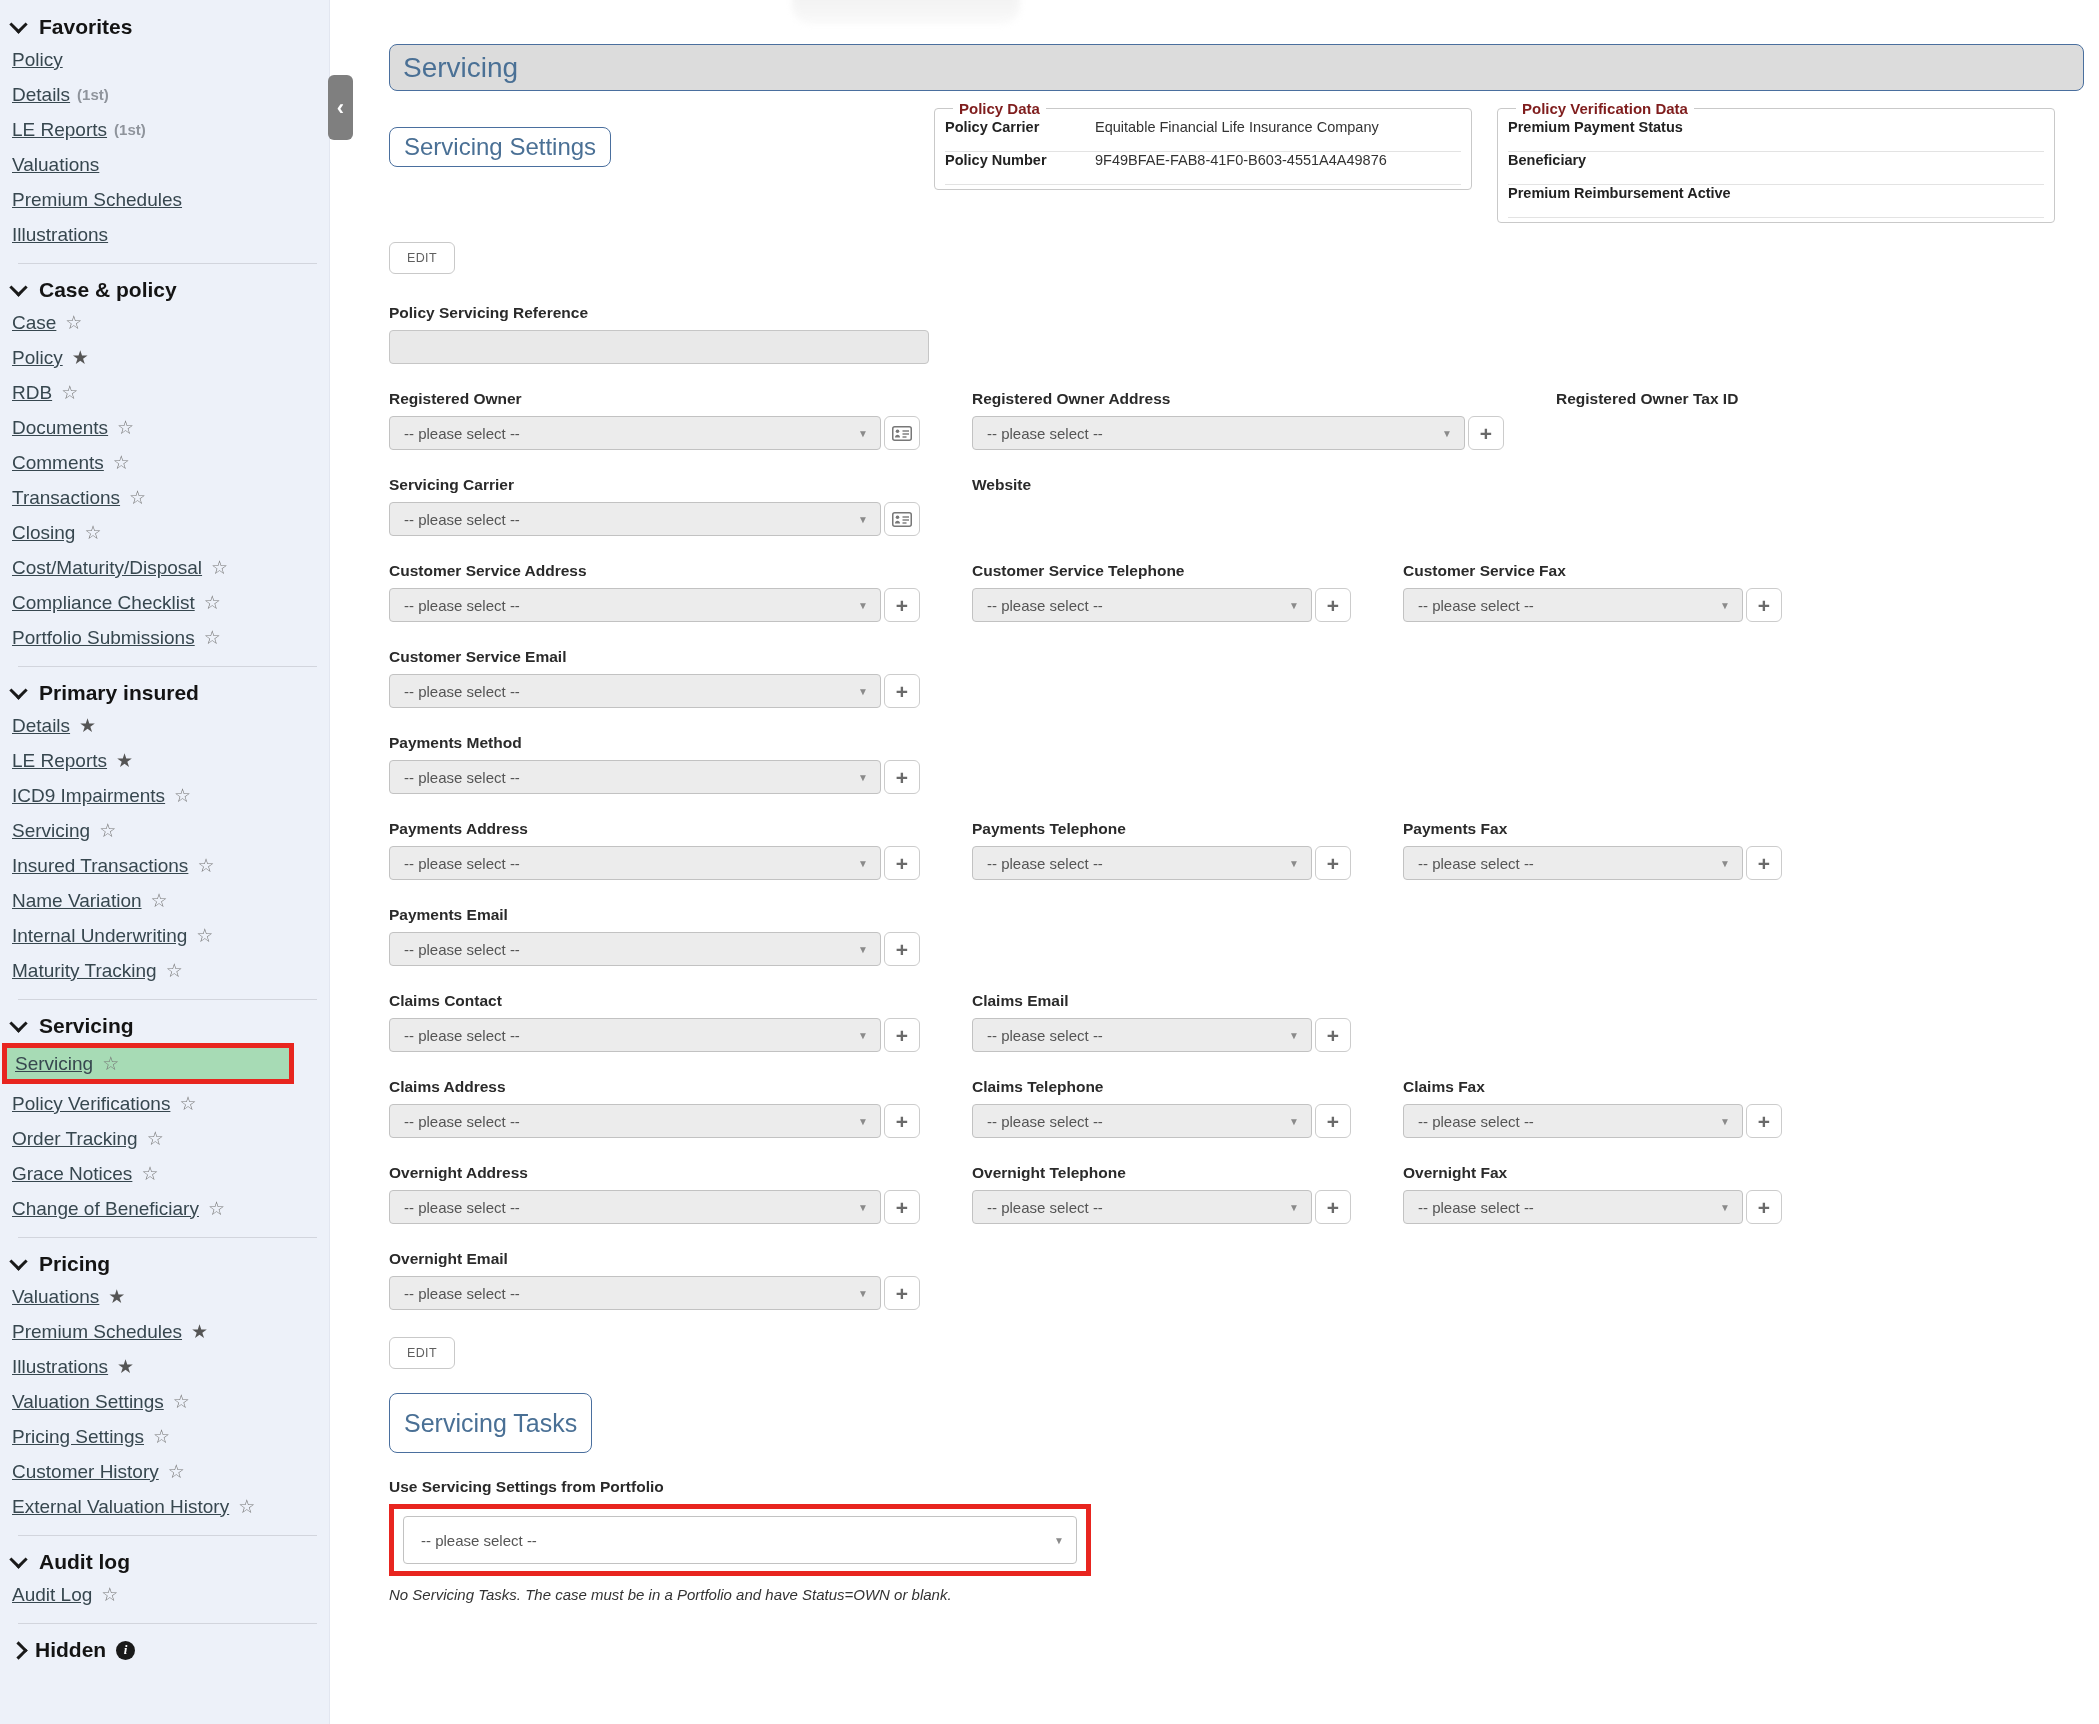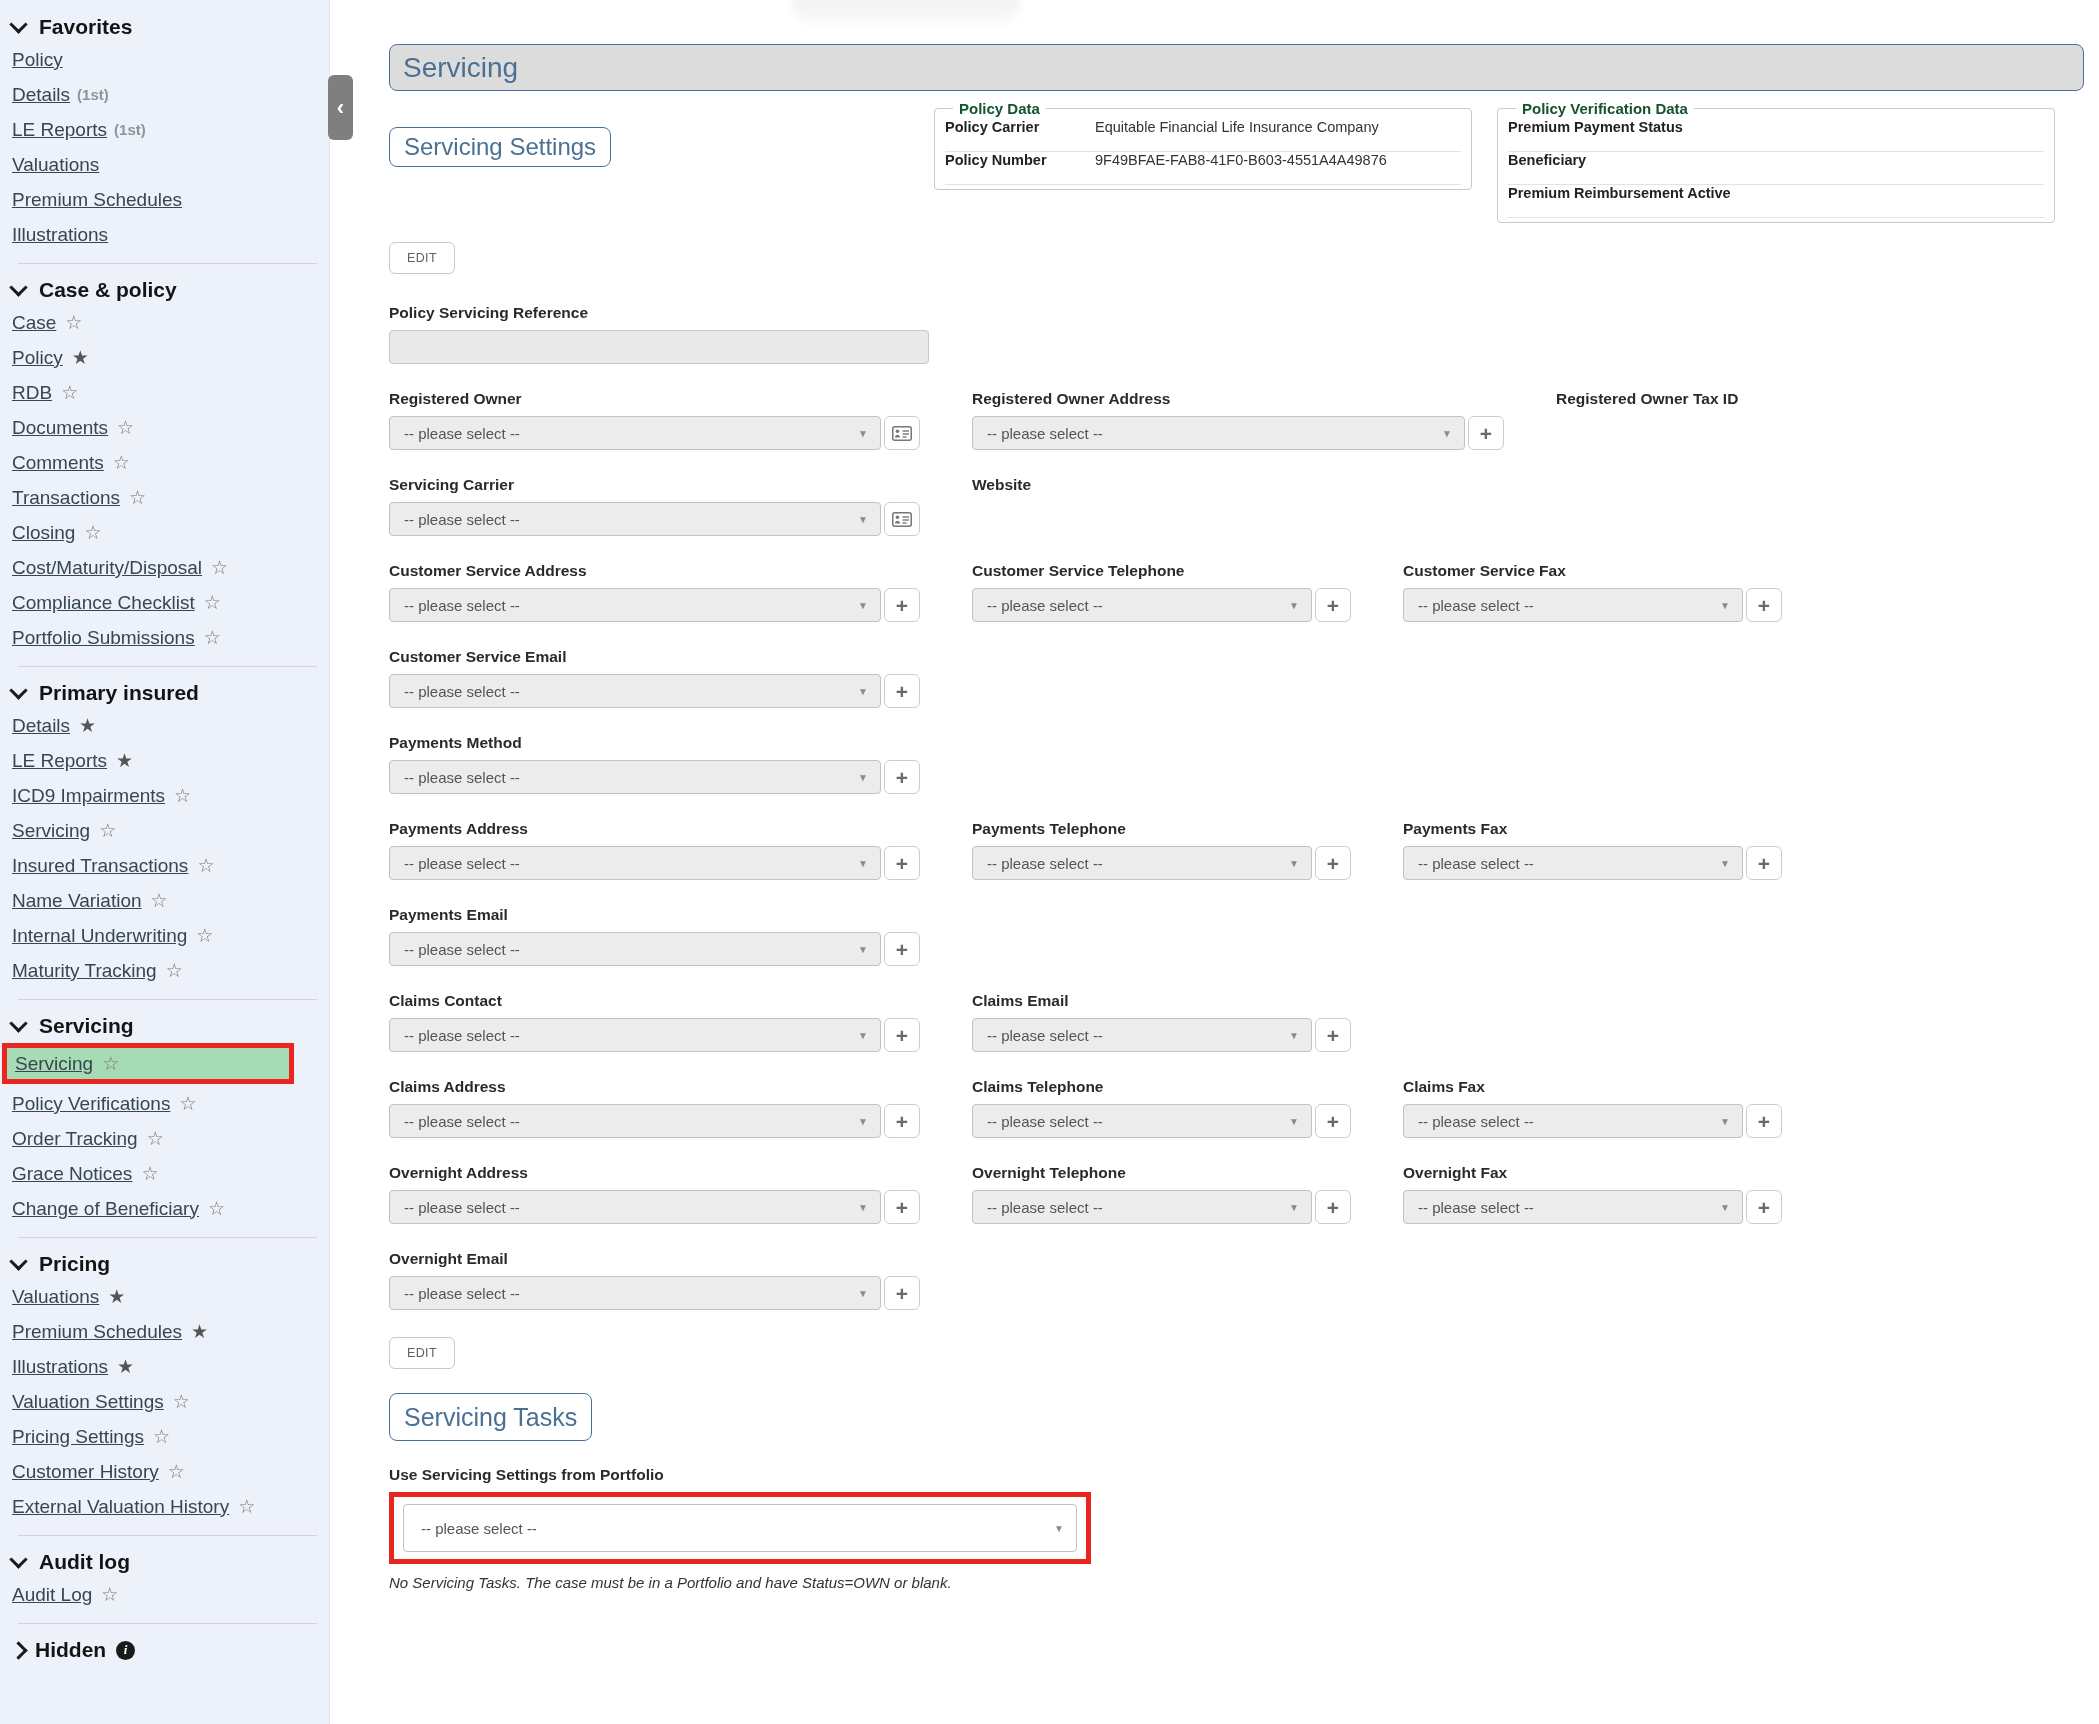--- a/index.html
+++ b/index.html
@@ -58,21 +58,21 @@
     color:#4a7095;font-size:24px;padding:0 14px;
   }
   #box-settings{position:absolute;left:59px;top:127px;}
   
   fieldset{
     position:absolute;border:1px solid #c9c9c9;border-radius:4px;background:#fff;
     margin:0;padding:2px 10px 4px 10px;box-sizing:border-box;
   }
   #fs-policy{left:604px;top:100px;width:538px;}
   #fs-verif{left:1167px;top:100px;width:558px;}
-  legend{color:#14532d;font-weight:700;font-size:15px;padding:0 6px;margin-left:8px;}
+  legend{color:#7f1d1d;font-weight:700;font-size:15px;padding:0 6px;margin-left:8px;}
   .frow{display:flex;height:32px;border-bottom:1px solid #e3e3e3;font-size:14.5px;}
   .frow .flab{width:150px;font-weight:700;color:#222;flex:none;}
   .frow .fval{color:#333;}
   .frow .flab.wide{width:auto;}
   
   .btn-edit{
     width:66px;height:32px;background:#fff;border:1px solid #c9c9c9;border-radius:6px;
     color:#5f5f5f;font-size:12.5px;letter-spacing:.4px;cursor:pointer;
     display:flex;align-items:center;justify-content:center;font-family:inherit;
   }
@@ -99,21 +99,21 @@
   .ibtn{
     width:36px;height:34px;background:#fff;border:1px solid #ccc;border-radius:6px;
     display:flex;align-items:center;justify-content:center;box-sizing:border-box;
     color:#6a6a6a;cursor:pointer;padding:0;flex:none;
   }
   .ibtn.plus{font-size:21px;font-weight:700;line-height:1;}
   .dinput{
     width:100%;height:34px;background:#e9e9e9;border:1px solid #c6c6c6;border-radius:4px;
     box-sizing:border-box;font-family:inherit;font-size:15px;color:#444;padding:0 10px;
   }
-  #box-tasks{margin-top:24px;height:48px;font-size:25px;}
+  #box-tasks{margin-top:24px;height:60px;font-size:25px;}
   .portfolio-label{margin-top:26px;}
   .red-wrap{width:702px;border:5px solid #e8251f;margin-top:7px;padding:7px 9px;box-sizing:border-box;}
   .sel-portfolio{width:100%;height:48px;background:#fff;padding-left:17px;}
   .note{font-style:italic;font-size:15px;color:#333;margin-top:10px;}
   .ccard{flex:none;}
 </style>
 </head>
 <body>
 
 <nav class="sidebar">

